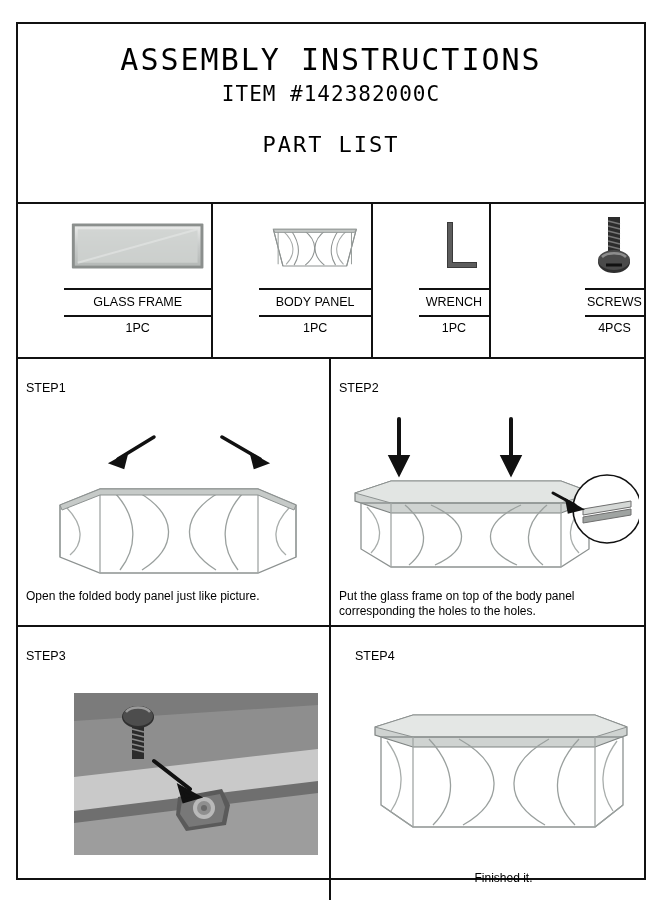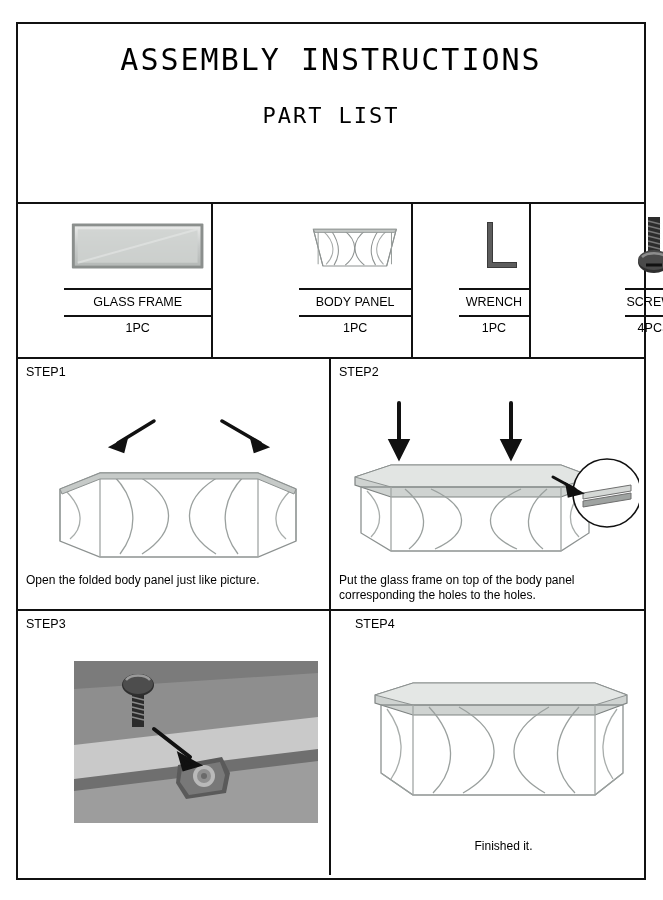--- a/index.html
+++ b/index.html
@@ -69,21 +69,21 @@
     display: flex;
   }
   .parts-cell {
     box-sizing: border-box;
     border-right: 2px solid #111;
     text-align: center;
     padding-left: 46px;
   }
   .parts-cell:last-child { border-right: none; }
   .col-0 { width: 31.2%; }
-  .col-1 { width: 25.5%; margin-left: 40px; }
+  .col-1 { width: 25.5%; }
   .col-2 { width: 22.5%; }
   .col-3 { width: 20.8%; margin-left: 48px; }
 
   .parts-img {
     height: 84px;
     display: flex;
     align-items: center;
     justify-content: center;
     border-bottom: 2px solid #111;
   }
@@ -106,21 +106,21 @@
   .steps-row {
     display: flex;
     border-bottom: 2px solid #111;
   }
   .steps-row:last-child { border-bottom: none; gap: 16px; }
   .step {
     box-sizing: border-box;
     width: 50%;
     border-right: 2px solid #111;
     position: relative;
-    padding: 6px 8px 4px 8px;
+    padding: 22px 8px 4px 8px;
   }
   .step:last-child { border-right: none; }
   .step-label {
     font-size: 12.5px;
     margin-bottom: 2px;
   }
   .step-art {
     position: relative;
     height: 192px;
   }
@@ -139,20 +139,21 @@
   svg { display: block; }
 </style>
 </head>
 <body>
 
 <div class="sheet">
   <div class="frame">
 
     <div class="header">
       <div class="title-main">ASSEMBLY INSTRUCTIONS</div>
+      <div class="title-item">ITEM #142382000C</div>
       <div class="title-part">PART LIST</div>
     </div>
 
     <div class="parts">
       <div class="parts-row">
 
         <div class="parts-cell col-0">
           <div class="parts-img">
             <svg width="150" height="66" viewBox="0 0 150 66">
               <defs>

